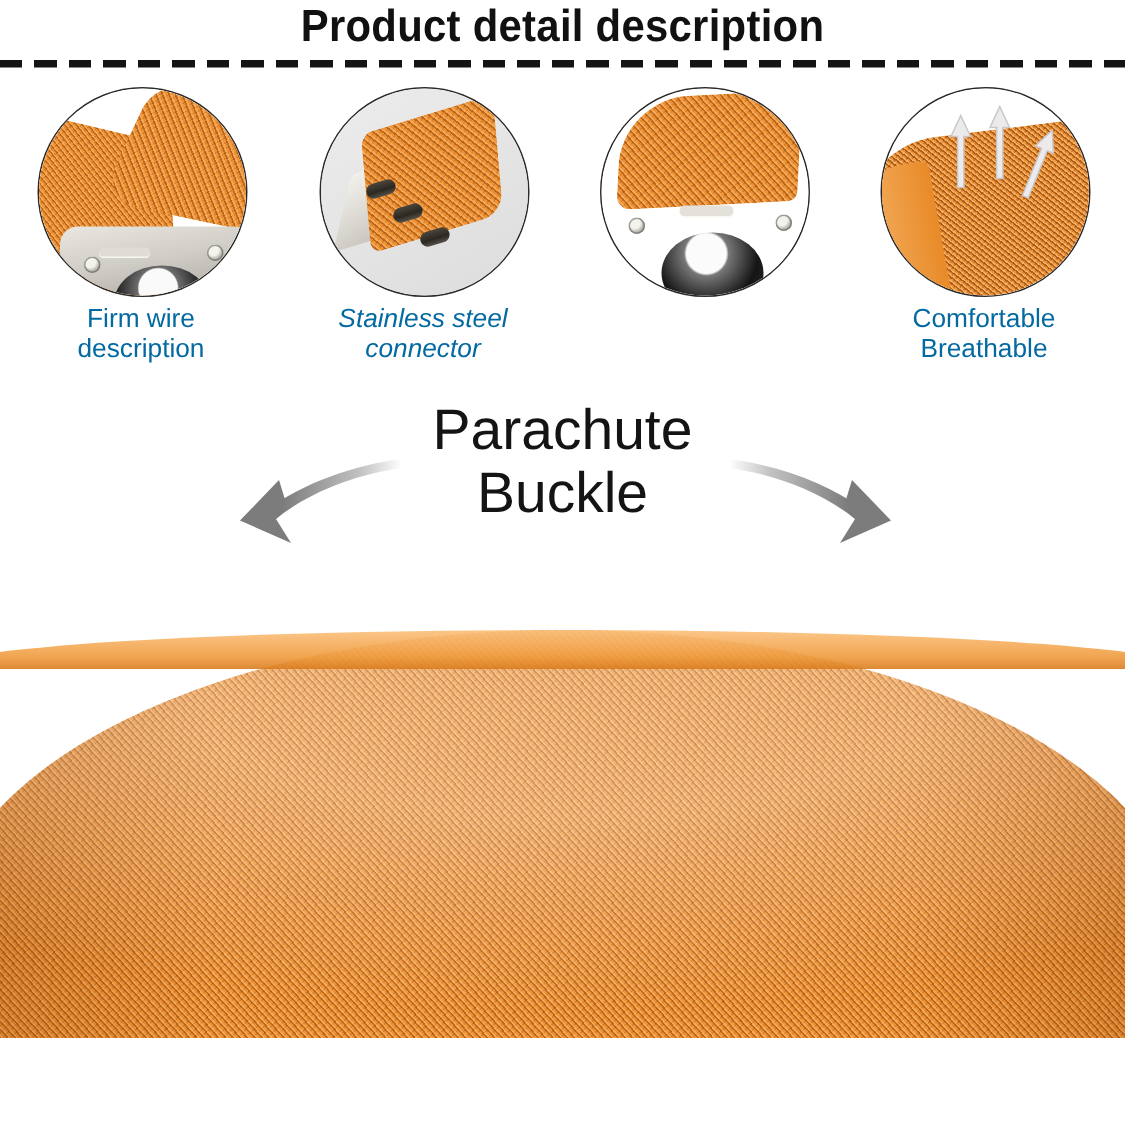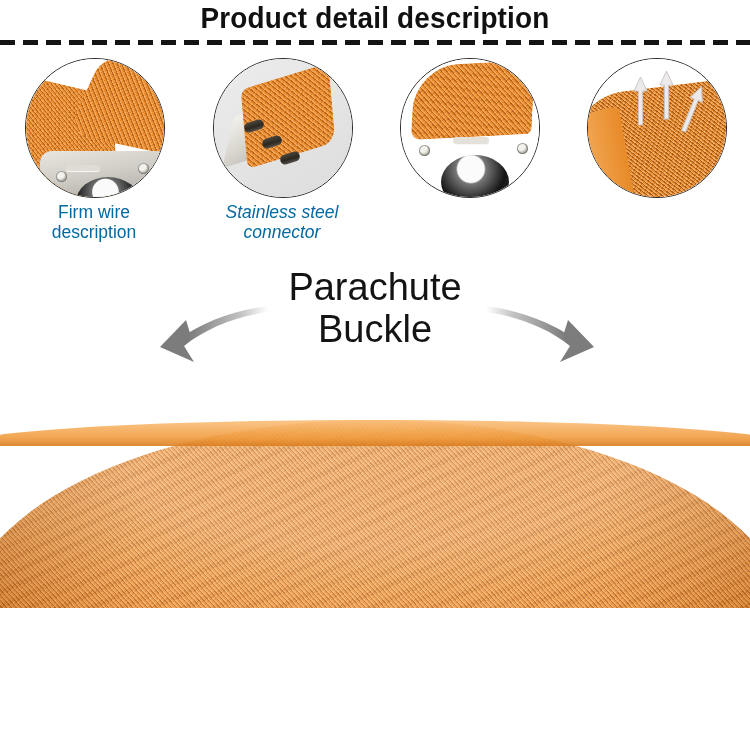--- a/index.html
+++ b/index.html
@@ -1,21 +1,21 @@
 <!DOCTYPE html>
 <html><head>
 <meta charset="utf-8">
 <style>
   html,body{margin:0;padding:0;}
   body{
     width:750px;height:750px;overflow:hidden;background:#ffffff;
     font-family:"Liberation Sans","DejaVu Sans",sans-serif;
     -webkit-font-smoothing:antialiased;
   }
-  .page{position:relative;width:750px;height:608px;background:#fff;overflow:hidden;}
+  .page{position:relative;width:750px;height:692px;background:#fff;overflow:hidden;}
 
   
   .header{position:absolute;left:0;top:0;width:750px;height:48px;}
   .title{
     position:absolute;left:0;top:1px;width:750px;text-align:center;
     font-size:30px;font-weight:700;color:#111;letter-spacing:.2px;
     font-family:"Liberation Sans","DejaVu Sans",sans-serif;
     transform:scaleX(.93);transform-origin:center top;
   }
   .dashed-rule{
@@ -218,20 +218,24 @@
         <svg class="arrow-up" style="left:44px;top:16px;" viewBox="0 0 17 52">
           <path d="M8.5 2 L15 16 L10.6 16 L10.6 50 L6.4 50 L6.4 16 L2 16 Z" fill="#eceaea" stroke="#c9c7c7" stroke-width="1"></path>
         </svg>
         <svg class="arrow-up" style="left:70px;top:10px;" viewBox="0 0 17 52">
           <path d="M8.5 2 L15 16 L10.6 16 L10.6 50 L6.4 50 L6.4 16 L2 16 Z" fill="#eceaea" stroke="#c9c7c7" stroke-width="1"></path>
         </svg>
         <svg class="arrow-up" style="left:96px;top:24px;transform:rotate(22deg);" viewBox="0 0 17 52">
           <path d="M8.5 2 L15 16 L10.6 16 L10.6 50 L6.4 50 L6.4 16 L2 16 Z" fill="#eceaea" stroke="#c9c7c7" stroke-width="1"></path>
         </svg>
       </div>
+      <div class="caption">
+        <div>Comfortable</div>
+        <div>Breathable</div>
+      </div>
     </div>
   </div>
 
   <div class="pb-head">
     <div>Parachute</div>
     <div>Buckle</div>
   </div>
 
   <svg class="arrow-left" viewBox="0 0 130 72">
     <defs>

